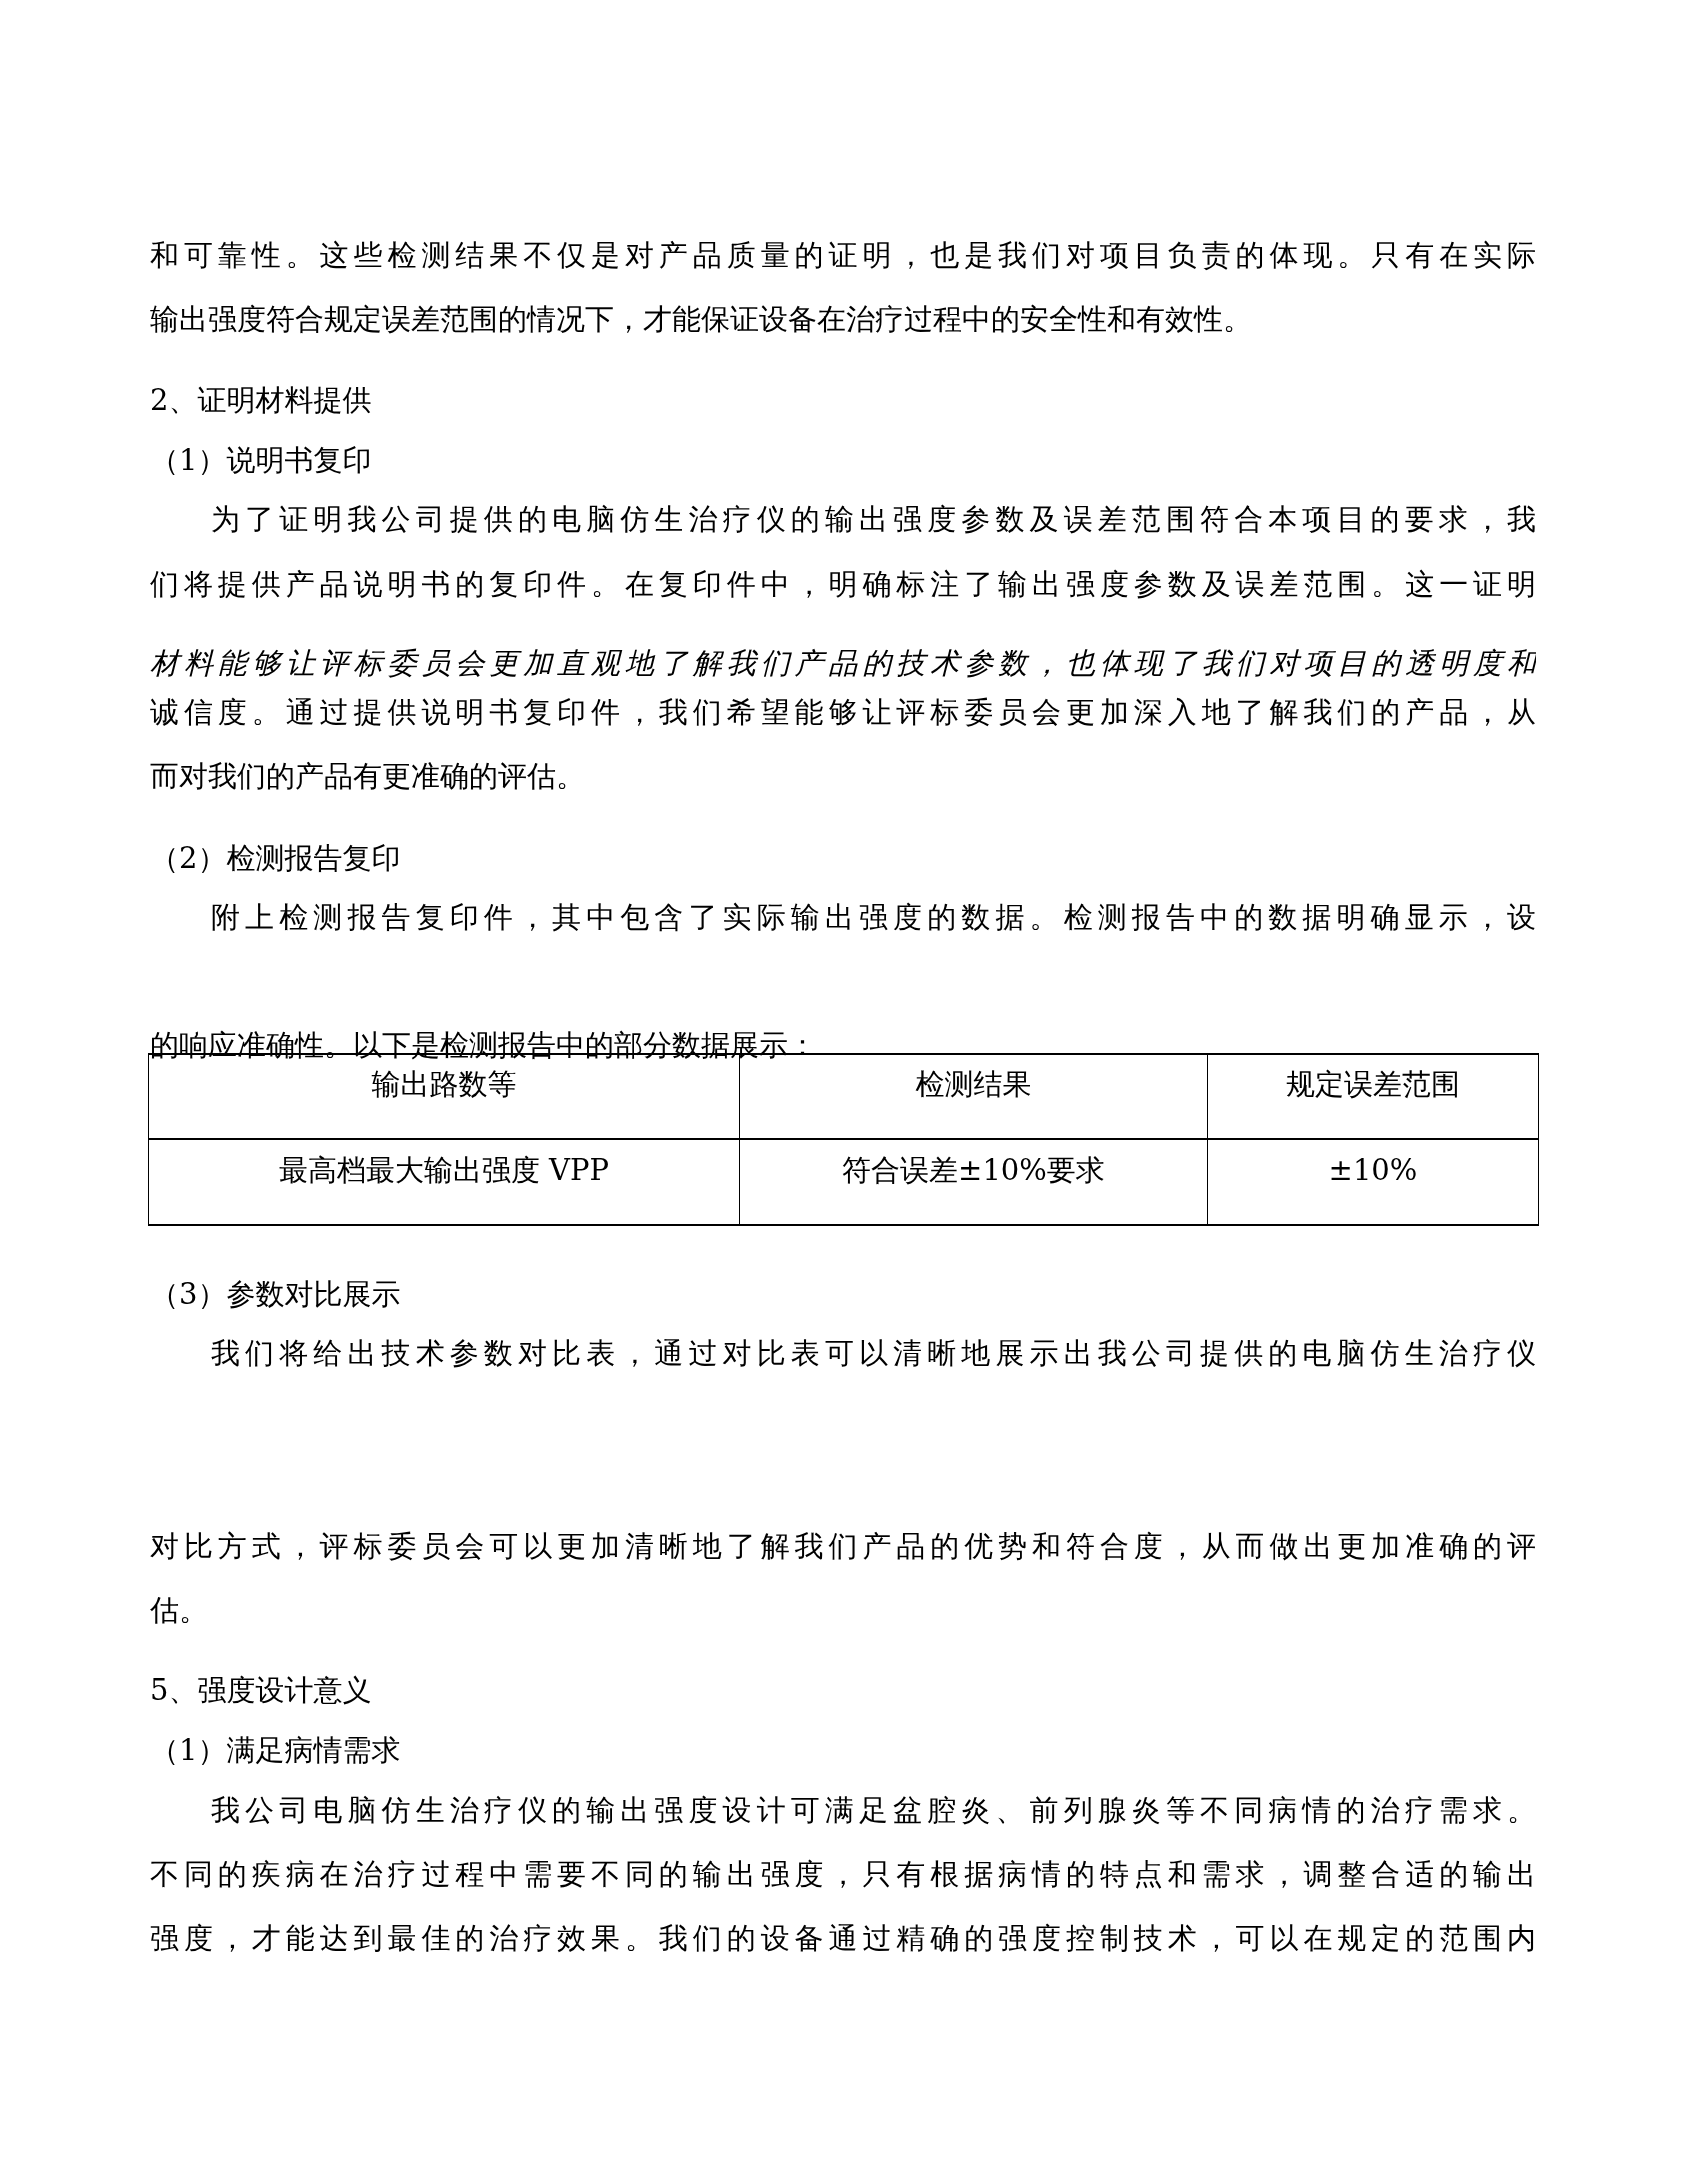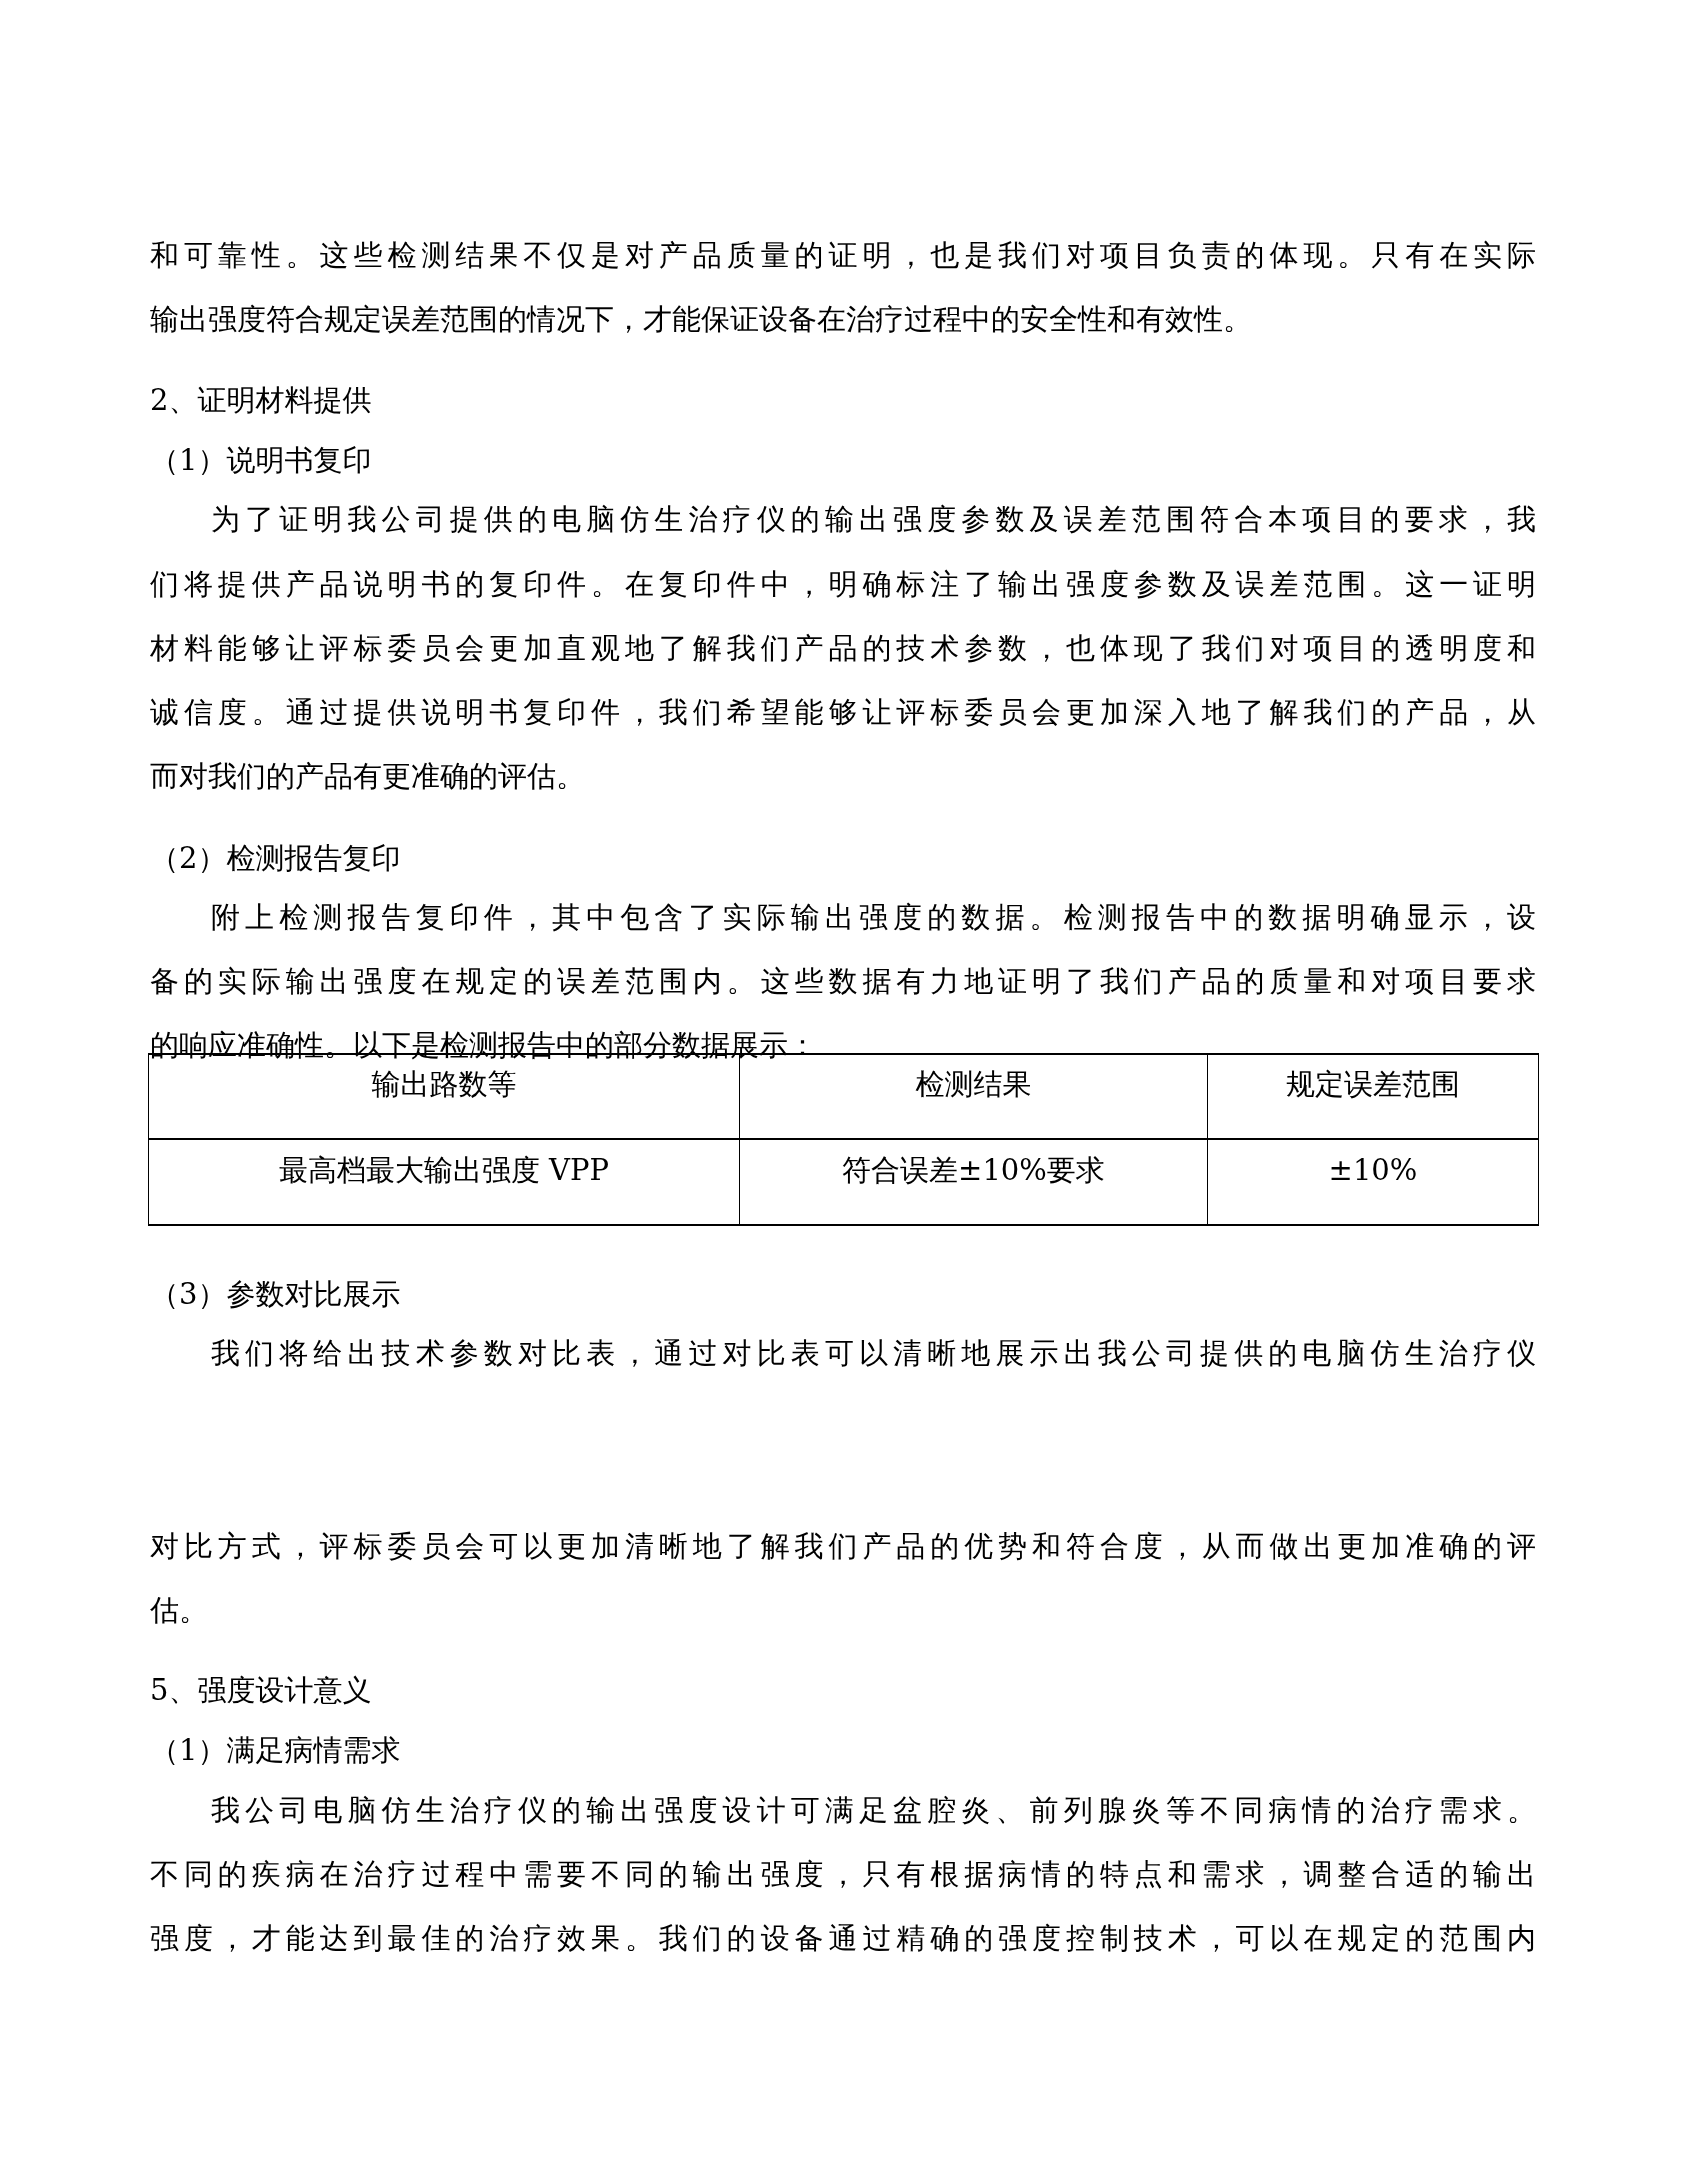--- a/index.html
+++ b/index.html
@@ -82,27 +82,26 @@
 <div class="page">
 
   <div class="line full" style="top:200px;">和可靠性。这些检测结果不仅是对产品质量的证明，也是我们对项目负责的体现。只有在实际</div>
   <div class="line" style="top:264px;">输出强度符合规定误差范围的情况下，才能保证设备在治疗过程中的安全性和有效性。</div>
 
   <div class="line" style="top:345px;">2、证明材料提供</div>
 
   <div class="line sub" style="top:405px;">（1）说明书复印</div>
   <div class="line full indent" style="top:464px;">为了证明我公司提供的电脑仿生治疗仪的输出强度参数及误差范围符合本项目的要求，我</div>
   <div class="line full" style="top:529px;">们将提供产品说明书的复印件。在复印件中，明确标注了输出强度参数及误差范围。这一证明</div>
-  <div class="line full" style="top:593px;">材料能够让评标委员会更加直观地了解我们产品的技术参数，也体现了我们对项目的透明度和</div>
+  <div class="line full" style="top:608px;font-style:italic;">材料能够让评标委员会更加直观地了解我们产品的技术参数，也体现了我们对项目的透明度和</div>
   <div class="line full" style="top:657px;">诚信度。通过提供说明书复印件，我们希望能够让评标委员会更加深入地了解我们的产品，从</div>
   <div class="line" style="top:721px;">而对我们的产品有更准确的评估。</div>
 
   <div class="line sub" style="top:803px;">（2）检测报告复印</div>
   <div class="line full indent" style="top:862px;">附上检测报告复印件，其中包含了实际输出强度的数据。检测报告中的数据明确显示，设</div>
-  <div class="line full" style="top:926px;">备的实际输出强度在规定的误差范围内。这些数据有力地证明了我们产品的质量和对项目要求</div>
   <div class="line" style="top:990px;">的响应准确性。以下是检测报告中的部分数据展示：</div>
 
   <table class="doc-table">
     <colgroup>
       <col class="c1">
         <col class="c2">
         <col class="c3">
     </colgroup>
     <tbody>
         <tr class="head">

